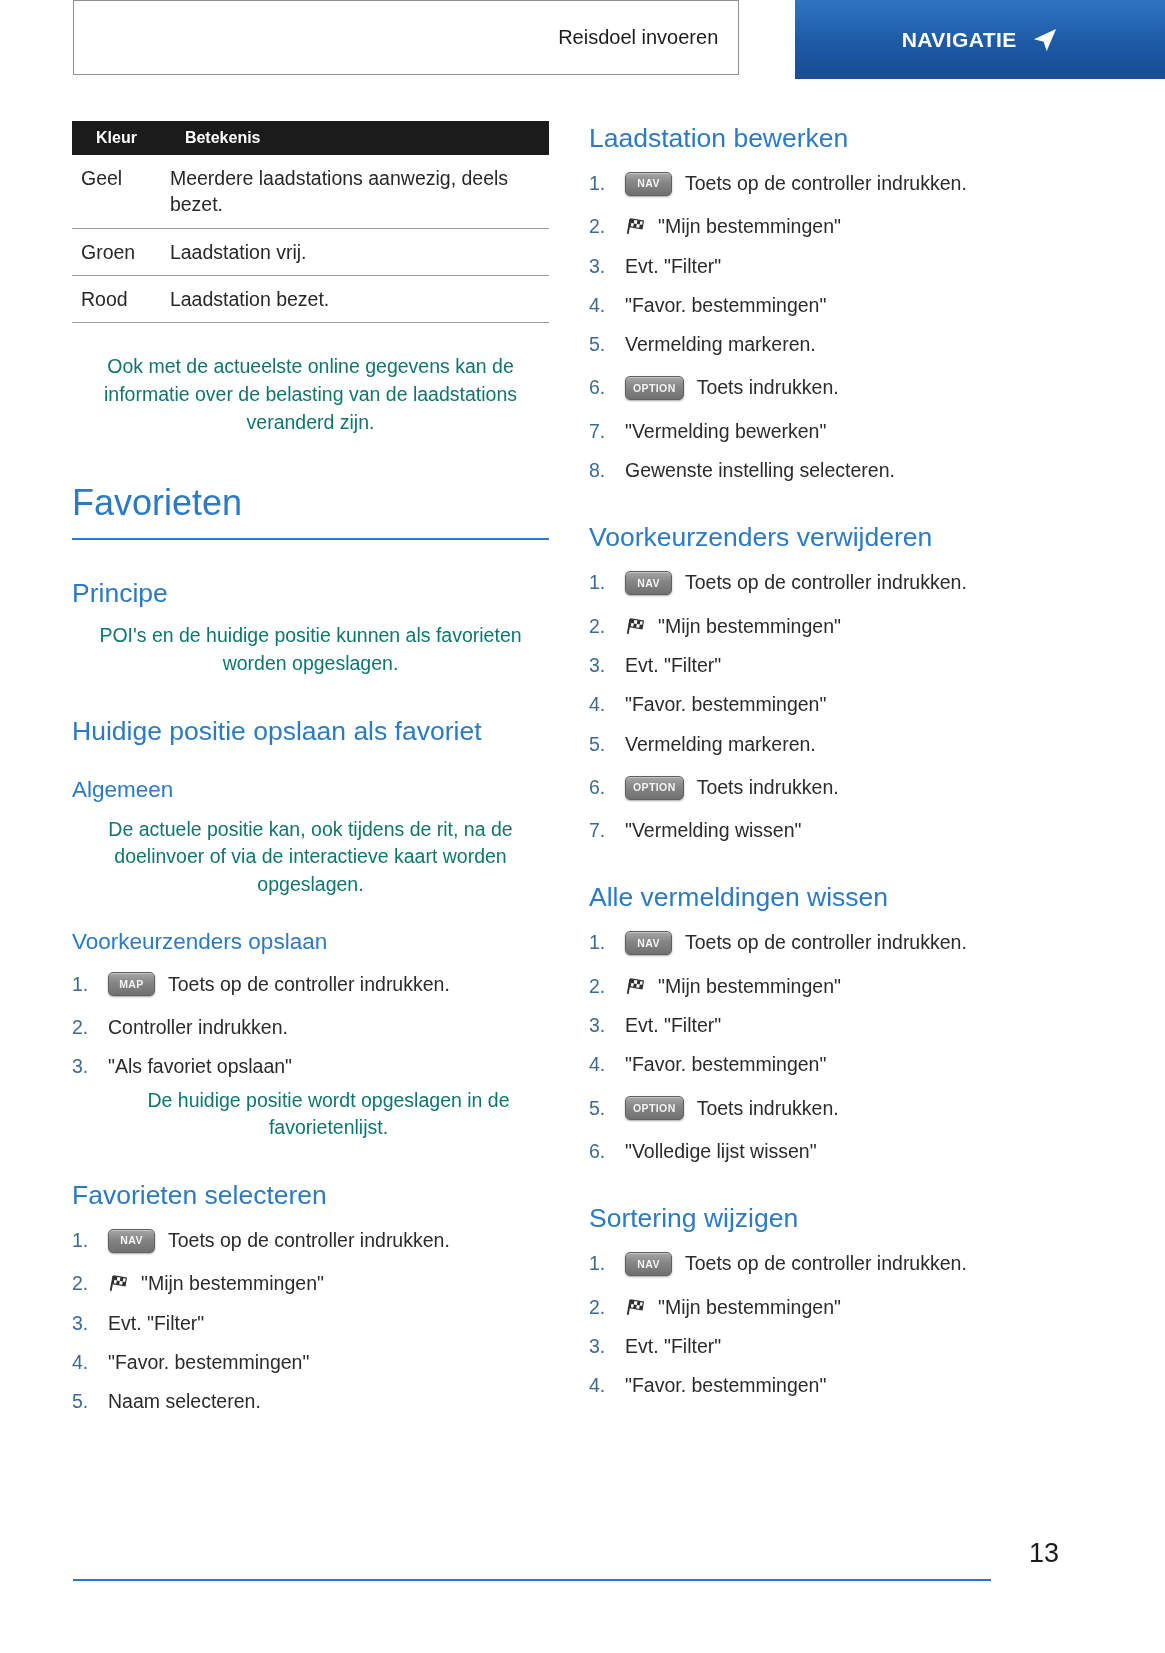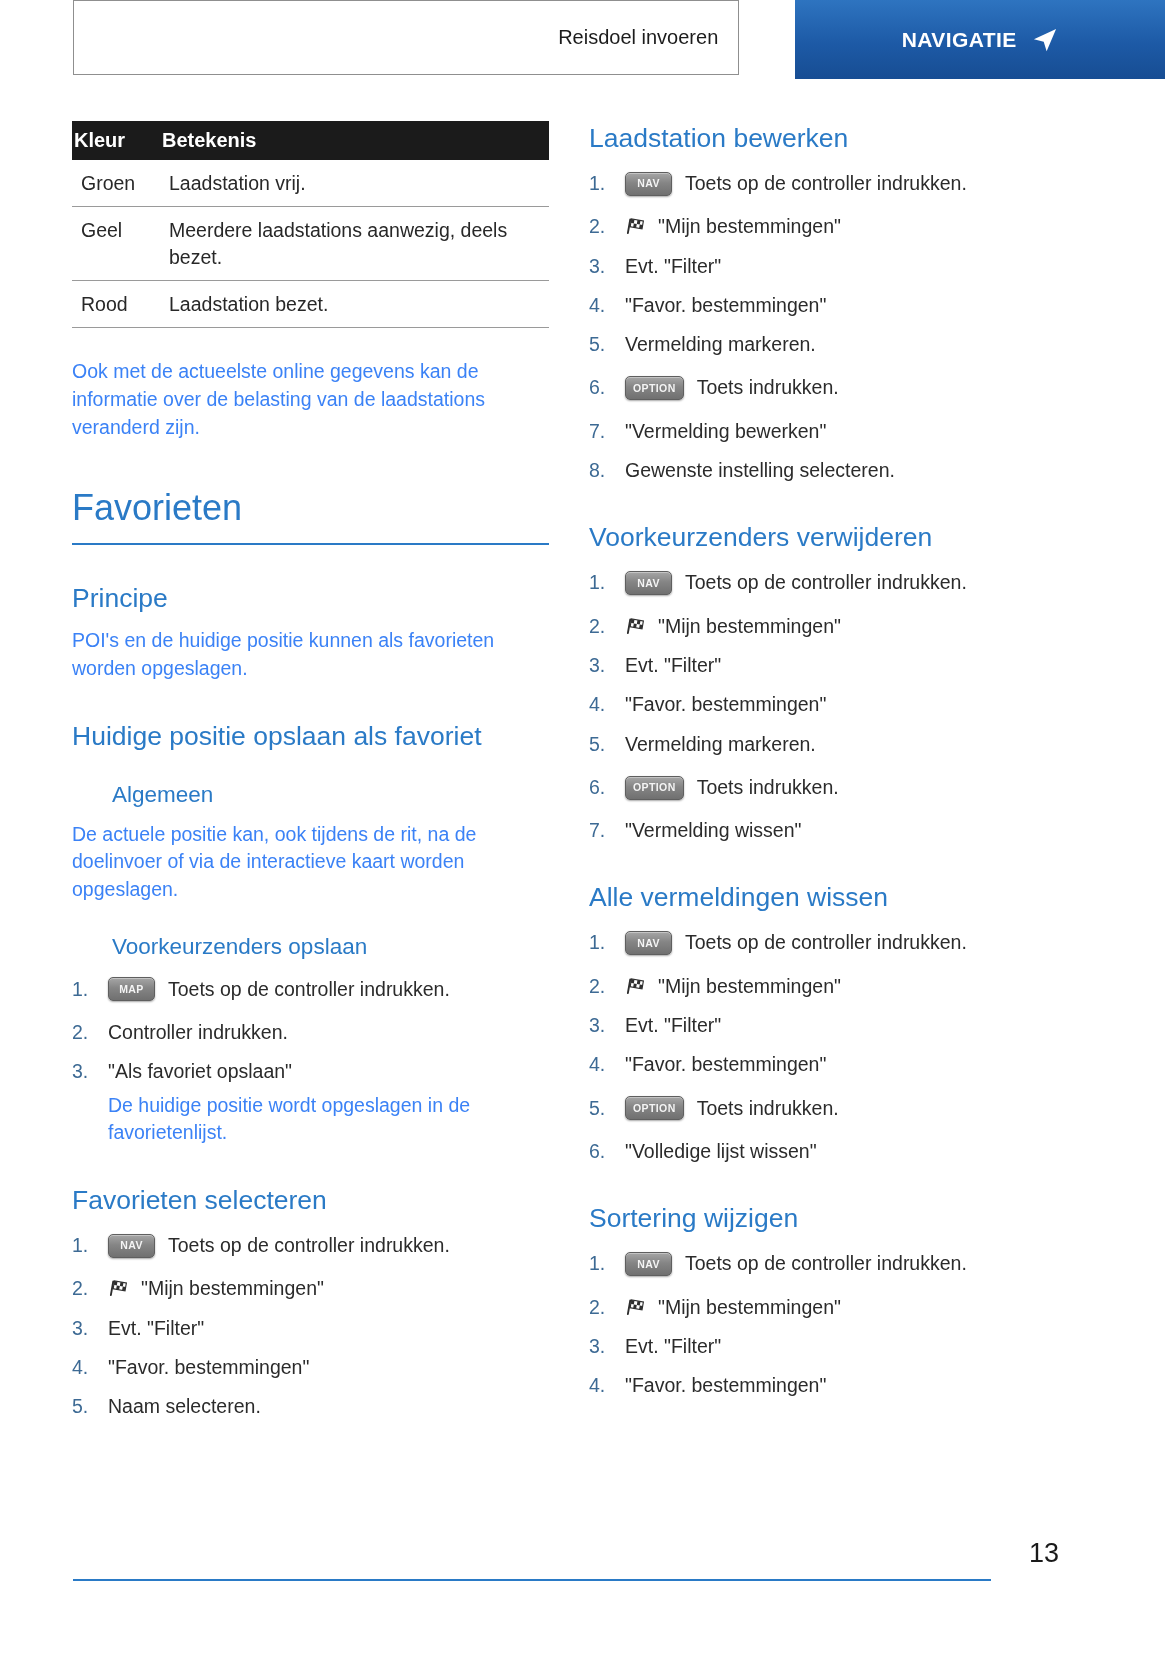--- a/index.html
+++ b/index.html
@@ -29,38 +29,38 @@
   }
   .navigatie-label { color: #ffffff; font-weight: 700; font-size: 21px; letter-spacing: 0.4px; }
   .nav-arrow { display: inline-flex; }
 
   
   .columns { display: flex; padding: 0 72px; margin-top: 42px; gap: 40px; }
   .col-left  { width: 477px; flex: none; }
   .col-right { flex: 1; min-width: 0; }
 
   
-  .body-text { font-size: 19.5px; line-height: 1.42; color: #3b82f6; }
+  .body-text { font-size: 19.5px; line-height: 1.42; color: #0f766e; text-align: center; }
   h1.doc-h1 {
     font-size: 36px; font-weight: 400; color: var(--accent);
     margin-top: 46px; padding-bottom: 14px;
     border-bottom: 2px solid var(--accent);
   }
   h2.doc-h2 { font-size: 26.5px; font-weight: 400; color: var(--accent); margin-top: 38px; }
   h2.doc-h2.first { margin-top: 2px; }
-  h3.doc-h3 { font-size: 22.5px; font-weight: 400; color: var(--accent); margin-top: 30px; margin-left: 40px; }
+  h3.doc-h3 { font-size: 22.5px; font-weight: 400; color: var(--accent); margin-top: 30px; }
   .para { margin-top: 13px; }
   .note-para { margin-top: 30px; }
 
   
   .kleur-table { width: 100%; border-collapse: collapse; }
   .kleur-table th {
     background: #1b1b1b; color: #ffffff;
-    font-size: 20px; font-weight: 700; text-align: left;
-    padding: 8px 2px;
+    font-size: 16px; font-weight: 700; text-align: left;
+    padding: 8px 24px;
   }
   .kleur-table th.col-kleur { width: 88px; }
   .kleur-table td {
     font-size: 19.5px; line-height: 1.35;
     padding: 10px 9px;
     border-bottom: 1px solid #9a9a9a;
     vertical-align: top;
   }
 
   
@@ -113,26 +113,26 @@
 
     <table class="kleur-table">
       <thead>
         <tr>
           <th class="col-kleur">Kleur</th>
           <th>Betekenis</th>
         </tr>
       </thead>
       <tbody>
         <tr>
+          <td>Geel</td>
+          <td>Meerdere laadstations aanwezig, deels bezet.</td>
+        </tr>
+        <tr>
           <td>Groen</td>
           <td>Laadstation vrij.</td>
-        </tr>
-        <tr>
-          <td>Geel</td>
-          <td>Meerdere laadstations aanwezig, deels bezet.</td>
         </tr>
         <tr>
           <td>Rood</td>
           <td>Laadstation bezet.</td>
         </tr>
       </tbody>
     </table>
 
     <p class="body-text note-para">Ook met de actueelste online gegevens kan de informatie over de belasting van de laadstations veranderd zijn.</p>
 

